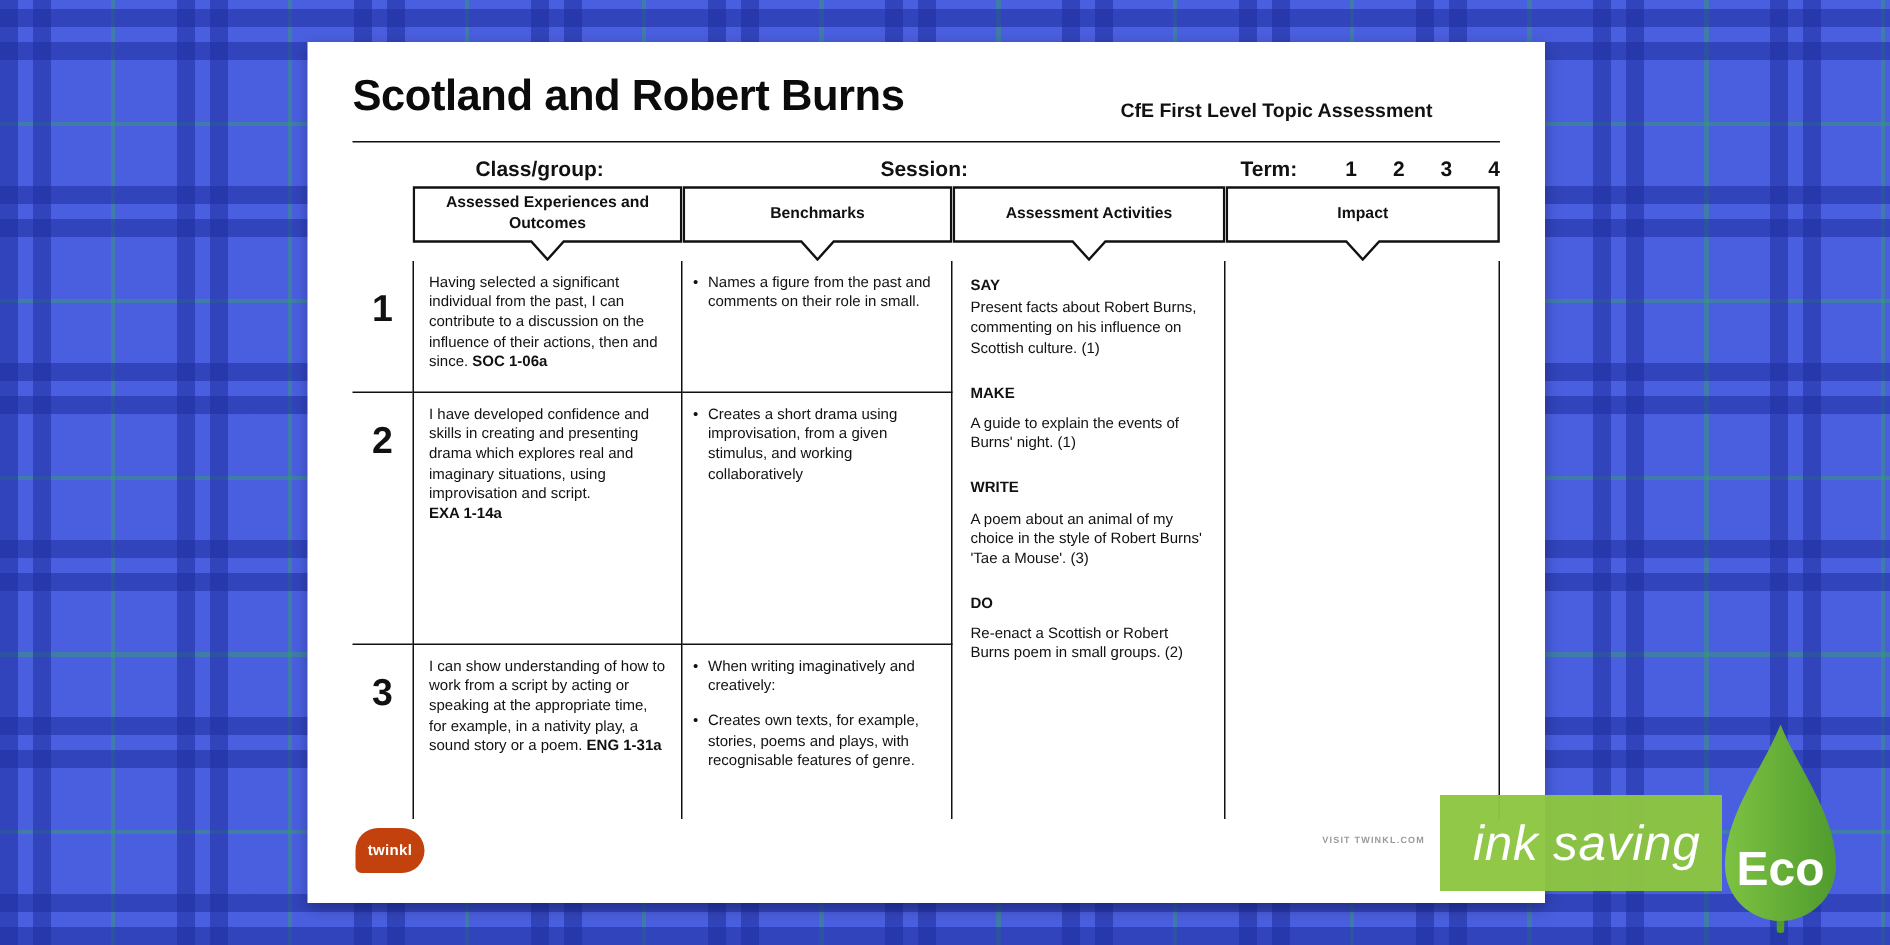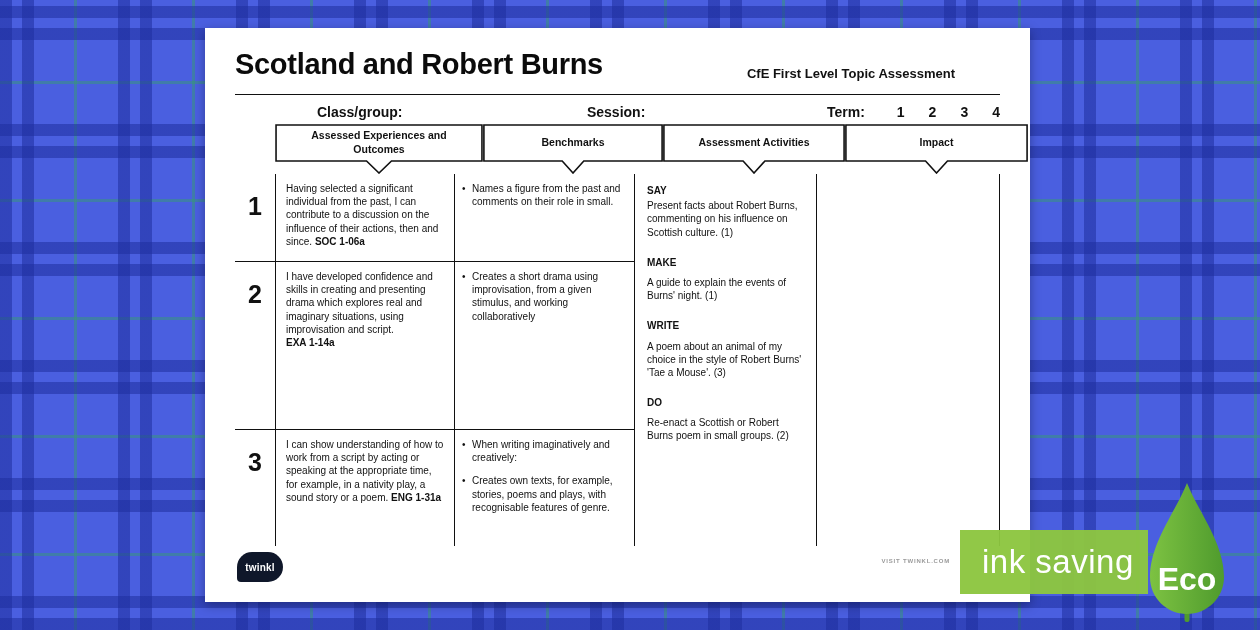--- a/index.html
+++ b/index.html
@@ -28,21 +28,21 @@
 
   .meta-row { margin:9px 30px 4px 30px; display:flex; align-items:center; font-size:14px; font-weight:bold;justify-content:flex-end; }
   .meta-cg  { width:270px; }
   .meta-ses { width:240px; }
   .meta-term{ margin-right:8px; }
   .term-num { margin-left:24px; }
 
   
   .banner-row { margin:4px 30px 0 30px; padding-left:40px; display:flex; }
   .banner { position:relative; height:50px; flex:none; }
-  .banner.b1 { width:208px; } .banner.b2 { width:180px; }
+  .banner.b1 { width:180px; } .banner.b2 { width:180px; }
   .banner.b3 { width:182px; } .banner.b4 { width:183px; }
   .banner svg { position:absolute; inset:0; width:100%; height:100%; display:block; }
   .banner-label {
     position:absolute; left:0; right:0; top:0; height:37px;
     display:flex; align-items:center; justify-content:center;
     text-align:center; font-size:10.5px; font-weight:bold; line-height:1.25; padding:0 12px;
   }
 
   
   .grid { margin:0 30px; display:grid; grid-template-columns:40px 180px 180px 182px 183px; grid-template-rows:88px 168px 116px; }
@@ -59,32 +59,32 @@
   .bench li { position:relative; padding-left:11px; margin-bottom:10px; }
   .bench li::before { content:"•"; position:absolute; left:1px; top:0; }
 
   .act-block { margin-bottom:17px; }
   .act-head  { font-weight:bold; margin-bottom:7px; }
   .act-block.first .act-head { margin-bottom:2px; }
 
   
   .twinkl-logo {
     position:absolute; left:32px; bottom:20px; width:46px; height:30px;
-    background:#0f172a; border-radius:15px 15px 15px 4px;
+    background:#c2410c; border-radius:15px 15px 15px 4px;
     display:flex; align-items:center; justify-content:center;
     color:#fff; font-size:10px; font-weight:bold; letter-spacing:.2px;
   }
   .visit-text { position:absolute; right:80px; bottom:38px; font-size:6px; font-weight:bold; letter-spacing:.8px; color:#9a9a9a; }
 
   
   .eco-rect {
     position:absolute; left:960px; top:530px; width:188px; height:64px;
     background:rgba(141,198,63,.96);
     display:flex; align-items:center; padding-left:22px;
-    color:#fff; font-size:33px; font-weight:500; letter-spacing:.5px;
+    color:#fff; font-size:33px; font-weight:500; letter-spacing:.5px;font-style:italic;
   }
   .eco-leaf { position:absolute; left:1146px; top:481px; width:82px; height:142px; }
   .eco-leaf svg { position:absolute; inset:0; width:100%; height:100%; display:block; }
   .eco-text {
     position:absolute; left:0; right:0; top:80px; text-align:center;
     color:#fff; font-size:32px; font-weight:bold;
   }
 </style>
 </head>
 <body>

